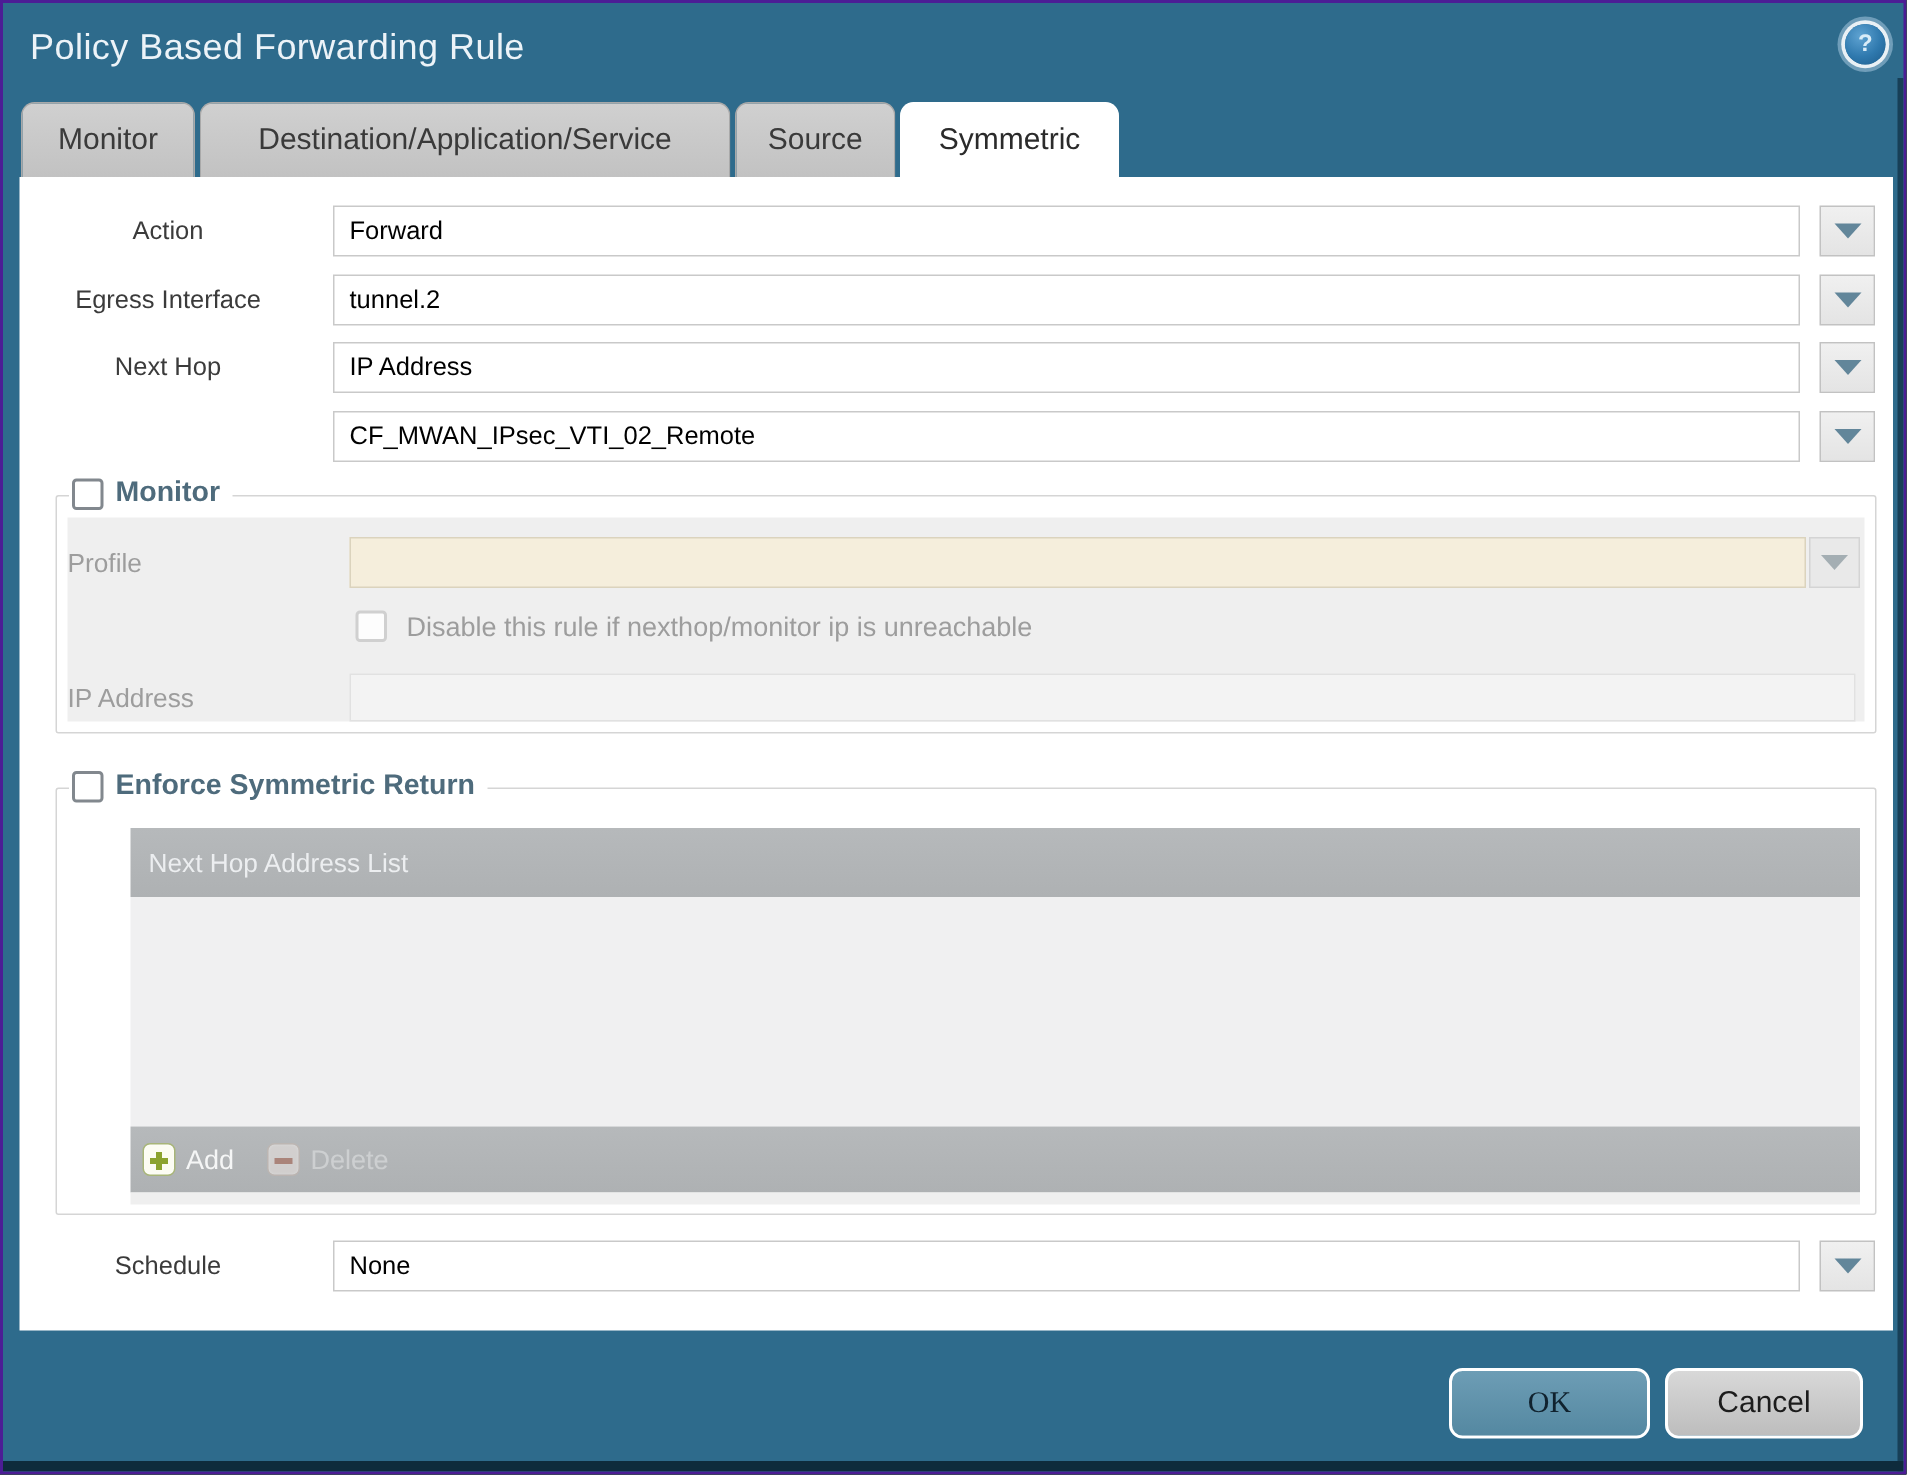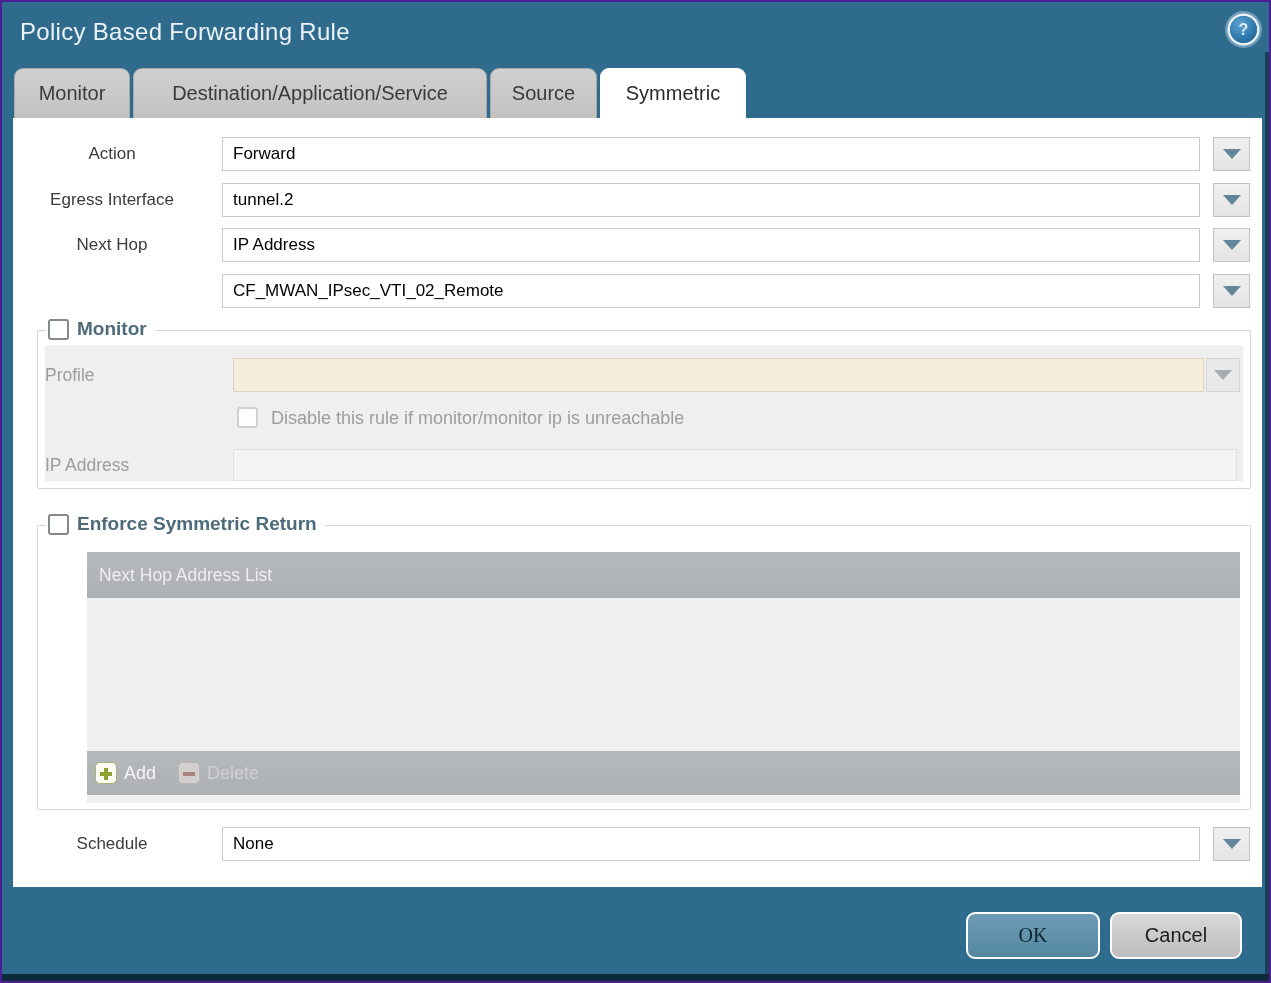--- a/index.html
+++ b/index.html
@@ -105,21 +105,21 @@
         <span class="cb"></span>
         <span class="legend-text">Monitor</span>
       </div>
       <div class="grayblock">
         <div class="glbl" style="top:13px;width:176px">Profile</div>
         <div class="gfld" style="left:188px;top:13px;width:971px;background:#f5eedc;border:1px solid #dbd3bd;"></div>
         <div class="ddb dis" style="left:1161px;top:13px;width:34px;">
           <span class="arr"></span>
         </div>
         <span class="cb dis" style="position:absolute;left:192px;top:62px;"></span>
-        <div style="position:absolute;left:226px;top:63px;font-size:18px;color:#9d9d9d;">Disable this rule if monitor/monitor ip is unreachable</div>
+        <div style="position:absolute;left:226px;top:63px;font-size:18px;color:#9d9d9d;">Disable this rule if nexthop/monitor ip is unreachable</div>
         <div class="glbl" style="top:103px;width:178px">IP Address</div>
         <div class="gfld" style="left:188px;top:104px;width:1004px;height:32px;background:#f3f3f3;border:1px solid #e1e1e1;"></div>
       </div>
     </div>
 
     <div class="fieldset" style="top:407px;height:285px">
       <div class="legend">
         <span class="cb"></span>
         <span class="legend-text">Enforce Symmetric Return</span>
       </div>

